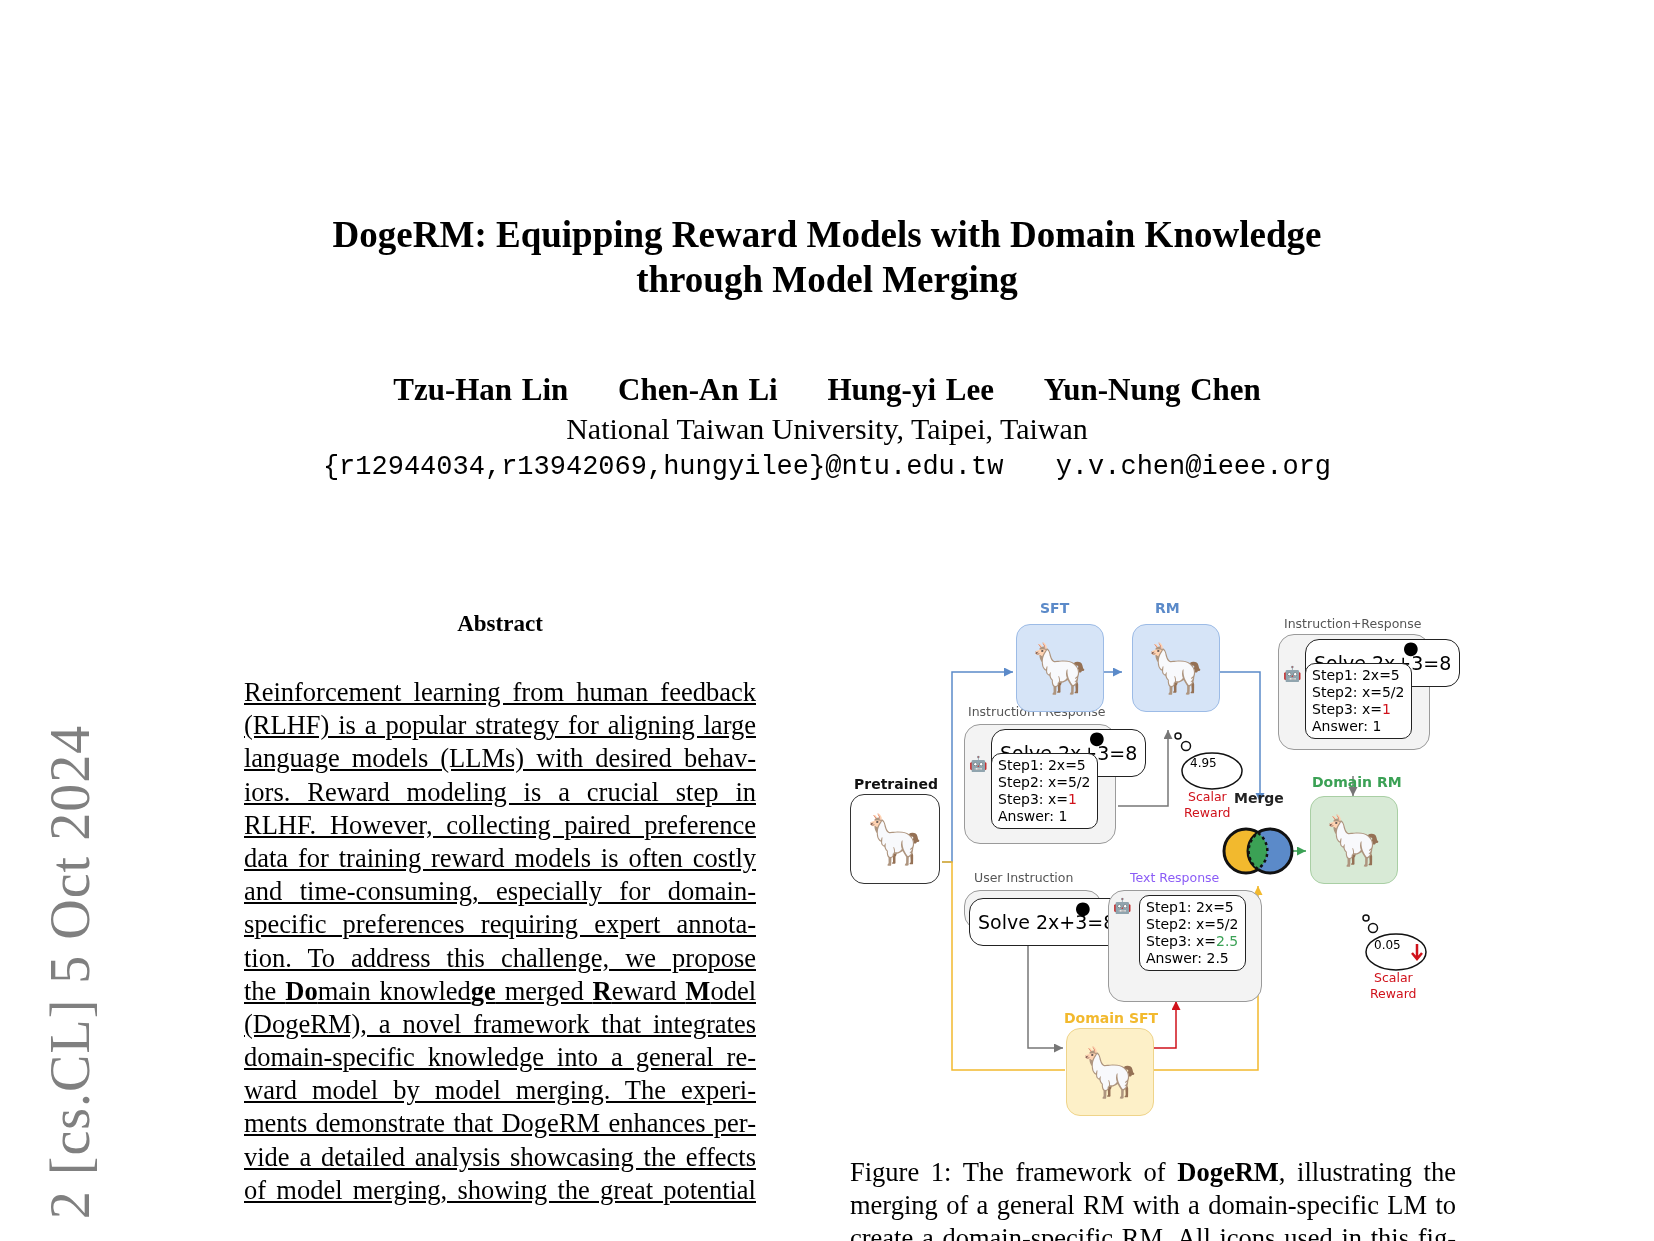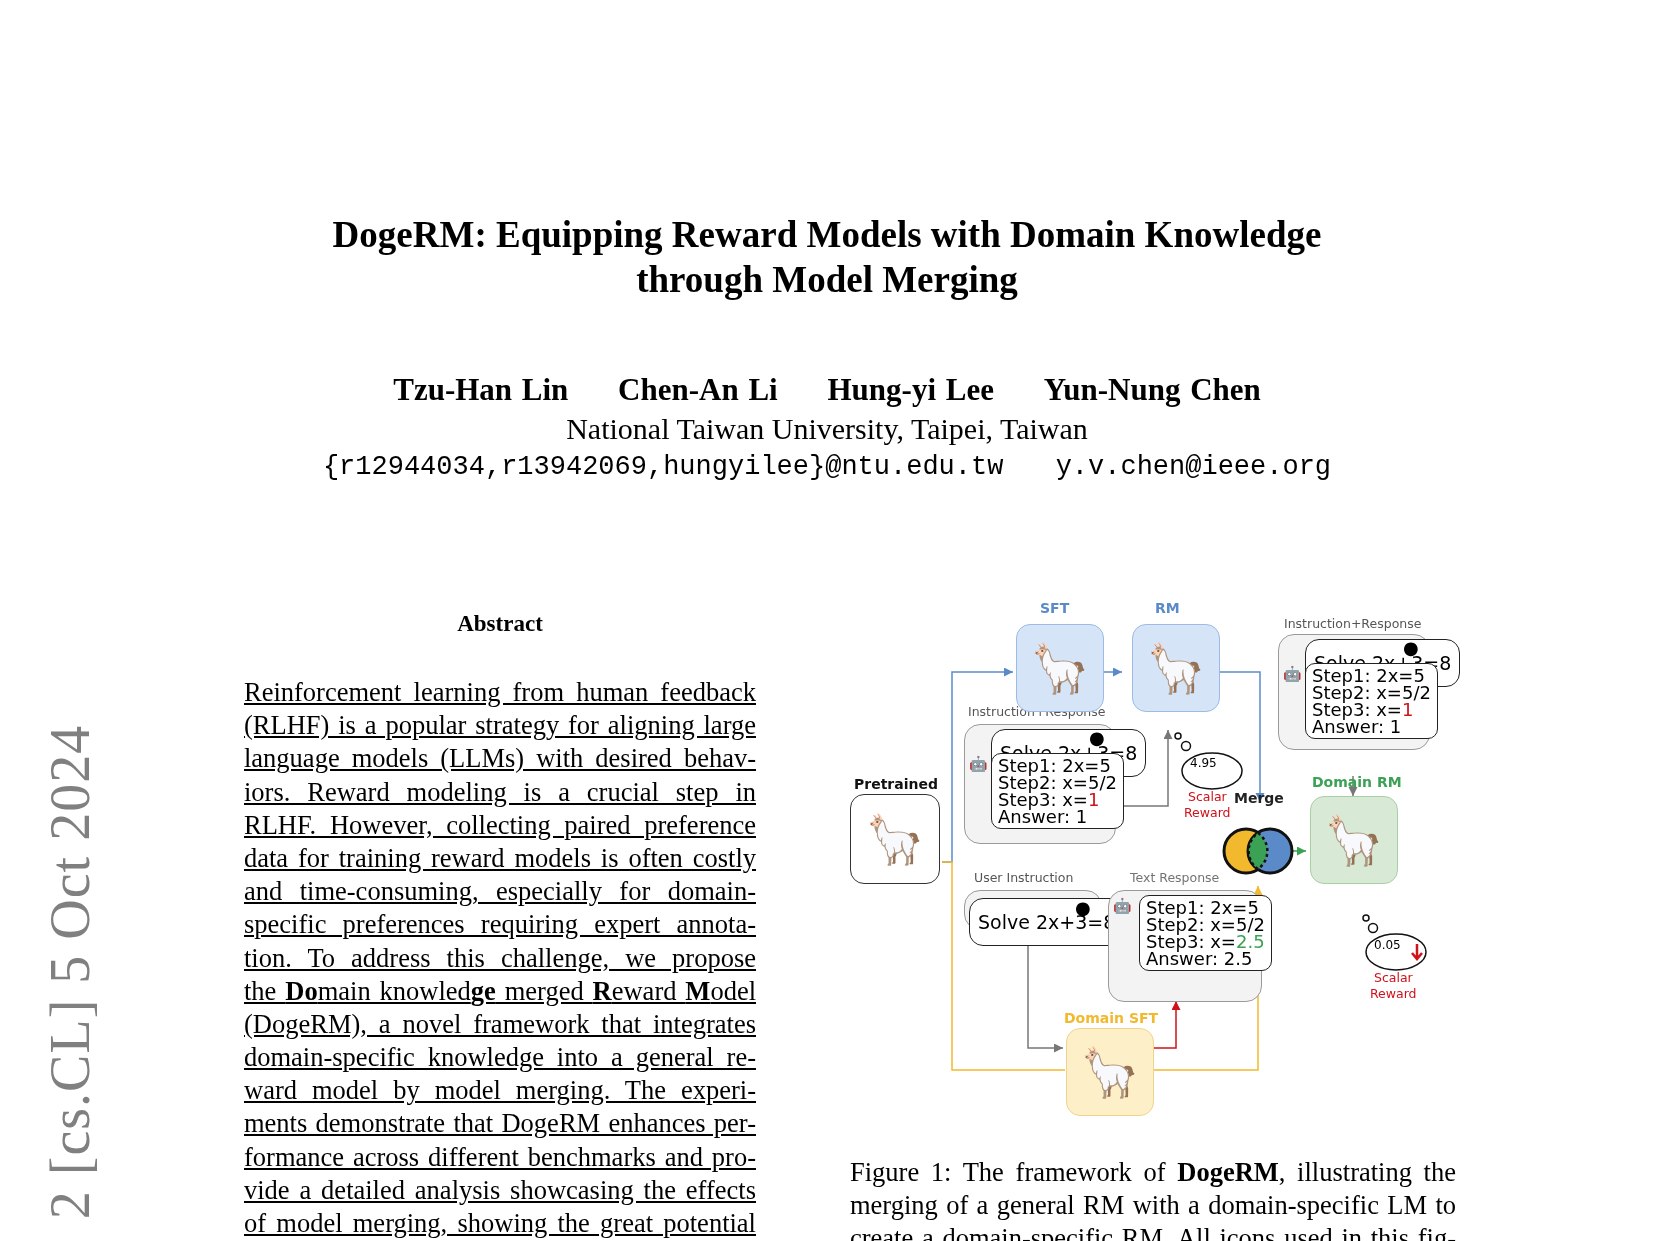--- a/index.html
+++ b/index.html
@@ -15,21 +15,21 @@
   .abs-body { position:absolute; left:244px; width:512px; top:676px; font-size:26.5px; line-height:33.2px; text-align:justify; hyphens:manual;text-decoration:underline; }
   .abs-body .line { display:block; text-align:justify; text-align-last:justify; height:33.2px; white-space:nowrap; }
   .fig { position:absolute; left:850px; top:606px; width:610px; height:530px; font-family:"DejaVu Sans", sans-serif; }
   .caption { position:absolute; left:850px; width:606px; top:1156px; font-size:26.5px; line-height:33px; }
   .caption .line { display:block; white-space:nowrap; text-align:justify; text-align-last:justify; }
   .lbl { position:absolute; font-size:14px; white-space:nowrap; }
   .lbl.b { font-weight:bold; }
   .box { position:absolute; border-radius:14px; }
   .panel { position:absolute; border:1.5px solid #9a9a9a; border-radius:16px; background:#f3f3f3; }
   .pill { position:absolute; border:1.5px solid #222; border-radius:14px; background:#fff; font-size:19px; padding:12px 8px; white-space:nowrap; }
-  .resp { position:absolute; border:1.5px solid #222; border-radius:10px; background:#fff; font-size:18px; line-height:17px; padding:3px 6px; white-space:nowrap; }
+  .resp { position:absolute; border:1.5px solid #222; border-radius:10px; background:#fff; font-size:14px; line-height:17px; padding:3px 6px; white-space:nowrap; }
   .red { color:#d0121b; } .green { color:#3ba155; }
 </style>
 </head>
 <body>
 
 <div class="title">
   <div>DogeRM: Equipping Reward Models with Domain Knowledge</div>
   <div>through Model Merging</div>
 </div>
 
@@ -56,21 +56,20 @@
     <span class="line">RLHF. However, collecting paired preference</span>
     <span class="line">data for training reward models is often costly</span>
     <span class="line">and time-consuming, especially for domain-</span>
     <span class="line">specific preferences requiring expert annota-</span>
     <span class="line">tion.  To address this challenge, we propose</span>
     <span class="line"><span>the </span><b>Do</b><span>main knowled</span><b>ge</b><span> merged </span><b>R</b><span>eward </span><b>M</b><span>odel</span></span>
     <span class="line">(DogeRM), a novel framework that integrates</span>
     <span class="line">domain-specific knowledge into a general re-</span>
     <span class="line">ward model by model merging.  The experi-</span>
     <span class="line">ments demonstrate that DogeRM enhances per-</span>
-    <span class="line">formance across different benchmarks and pro-</span>
     <span class="line">vide a detailed analysis showcasing the effects</span>
     <span class="line" style="text-align-last: justify;">of model merging, showing the great potential</span>
   </div>
 
 <div class="fig">
   <svg width="610" height="530" viewBox="0 0 610 530" style="position:absolute;left:0;top:0">
     <defs>
       <marker id="ab" markerWidth="8" markerHeight="8" refX="6" refY="3" orient="auto">
           <path d="M0,0 L6,3 L0,6z" fill="#5b8ac9"></path>
         </marker>
@@ -126,21 +125,21 @@
 
   <div class="lbl b" style="left:190px;top:-6px;color:#5b8ac9">SFT</div>
   <div class="lbl b" style="left:305px;top:-6px;color:#5b8ac9">RM</div>
   <div class="lbl b" style="left:4px;top:170px;color:#111">Pretrained</div>
   <div class="lbl b" style="left:384px;top:184px;color:#222">Merge</div>
   <div class="lbl b" style="left:462px;top:168px;color:#3ba155">Domain RM</div>
   <div class="lbl b" style="left:214px;top:404px;color:#f2b92e">Domain SFT</div>
   <div class="lbl" style="left:118px;top:98px;font-size:12.5px;color:#555">Instruction+Response</div>
   <div class="lbl" style="left:434px;top:10px;font-size:12.5px;color:#555">Instruction+Response</div>
   <div class="lbl" style="left:124px;top:264px;font-size:12.5px;color:#555">User Instruction</div>
-  <div class="lbl" style="left:280px;top:264px;font-size:12.5px;color:#737373">Text Response</div>
+  <div class="lbl" style="left:280px;top:264px;font-size:12.5px;color:#8b5cf6">Text Response</div>
   <div class="lbl" style="left:340px;top:150px;font-size:12px">4.95</div>
   <div class="lbl" style="left:338px;top:183px;font-size:12.5px;color:#d0121b">Scalar</div>
   <div class="lbl" style="left:334px;top:199px;font-size:12.5px;color:#d0121b">Reward</div>
   <div class="lbl" style="left:524px;top:332px;font-size:12px">0.05</div>
   <div class="lbl" style="left:524px;top:364px;font-size:12.5px;color:#d0121b">Scalar</div>
   <div class="lbl" style="left:520px;top:380px;font-size:12.5px;color:#d0121b">Reward</div>
 
   <div class="box" style="left:0;top:188px;width:88px;height:88px;border:1.5px solid #333;background:#fff">
     <div style="font-size:48px;text-align:center;line-height:88px">🦙</div>
   </div>

